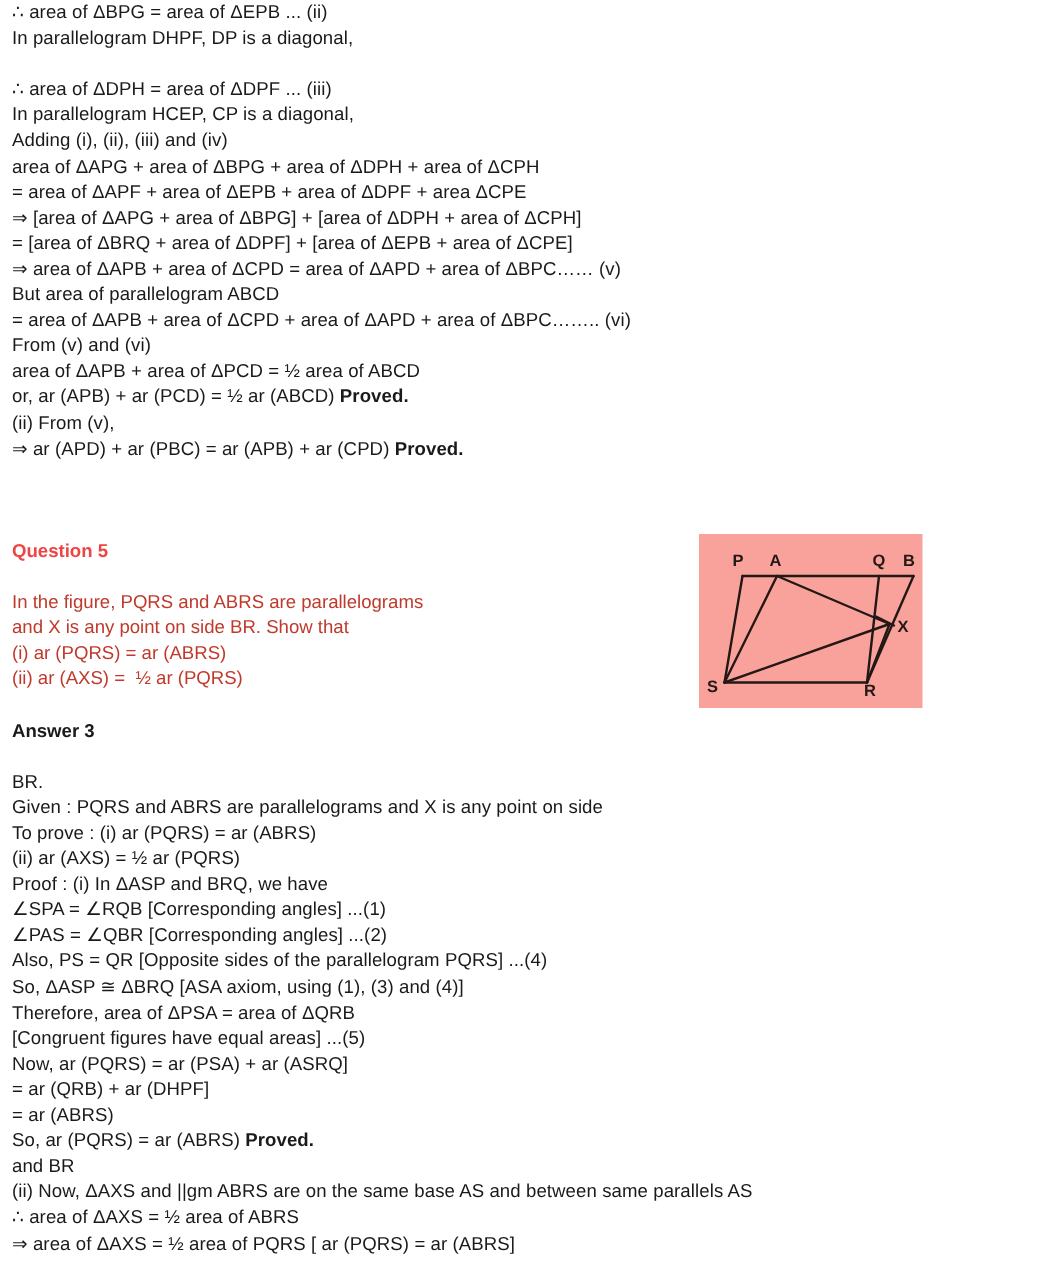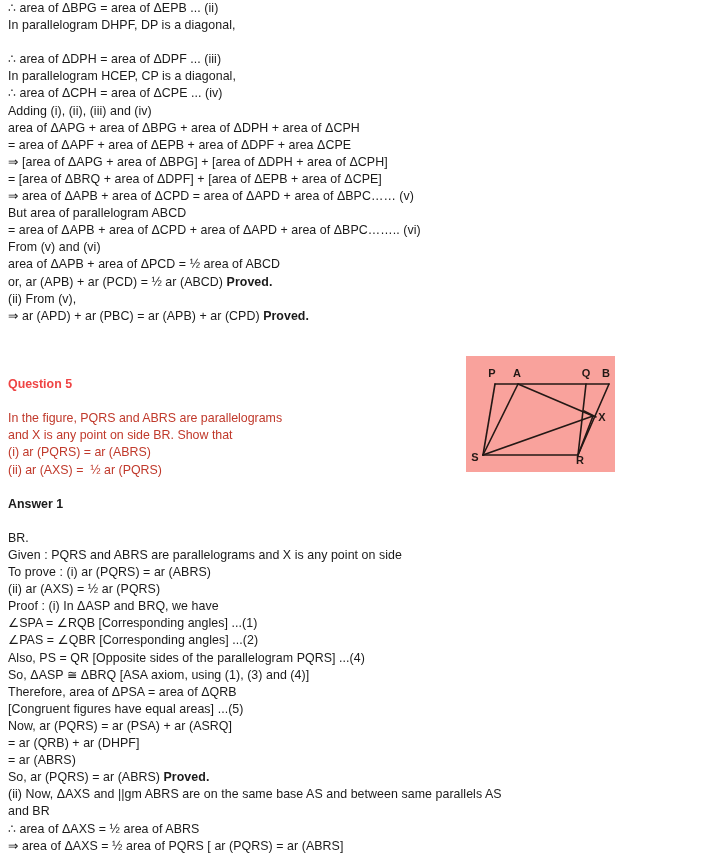--- a/index.html
+++ b/index.html
@@ -83,21 +83,20 @@
 <div class="page">
 
   <div class="text-col">
 
     <div>
       <div class="line">∴ area of ΔBPG = area of ΔEPB ... (ii)</div>
       <div class="line">In parallelogram DHPF, DP is a diagonal,</div>
       <div class="line blank"></div>
       <div class="line">∴ area of ΔDPH = area of ΔDPF ... (iii)</div>
       <div class="line">In parallelogram HCEP, CP is a diagonal,</div>
-      <div class="line">∴ area of ΔCPH = area of ΔCPE ... (iv)</div>
       <div class="line">Adding (i), (ii), (iii) and (iv)</div>
       <div class="line">area of ΔAPG + area of ΔBPG + area of ΔDPH + area of ΔCPH</div>
       <div class="line">= area of ΔAPF + area of ΔEPB + area of ΔDPF + area ΔCPE</div>
       <div class="line">⇒ [area of ΔAPG + area of ΔBPG] + [area of ΔDPH + area of ΔCPH]</div>
       <div class="line">= [area of ΔBRQ + area of ΔDPF] + [area of ΔEPB + area of ΔCPE]</div>
       <div class="line">⇒ area of ΔAPB + area of ΔCPD = area of ΔAPD + area of ΔBPC…… (v)</div>
       <div class="line">But area of parallelogram ABCD</div>
       <div class="line">= area of ΔAPB + area of ΔCPD + area of ΔAPD + area of ΔBPC…….. (vi)</div>
       <div class="line">From (v) and (vi)</div>
       <div class="line">area of ΔAPB + area of ΔPCD = ½ area of ABCD</div>
@@ -115,39 +114,39 @@
       <div class="line blank"></div>
       <div class="q-text">In the figure, PQRS and ABRS are parallelograms</div>
       <div class="q-text">and X is any point on side BR. Show that</div>
       <div class="q-text">(i) ar (PQRS) = ar (ABRS)</div>
       <div class="q-text">(ii) ar (AXS) =  ½ ar (PQRS)</div>
     </div>
 
     <div class="line blank"></div>
 
     <div>
-      <div class="a-heading">Answer 1</div>
+      <div class="a-heading">Answer 3</div>
       <div class="line blank"></div>
       <div class="line">BR.</div>
       <div class="line">Given : PQRS and ABRS are parallelograms and X is any point on side</div>
       <div class="line">To prove : (i) ar (PQRS) = ar (ABRS)</div>
       <div class="line">(ii) ar (AXS) = ½ ar (PQRS)</div>
       <div class="line">Proof : (i) In ΔASP and BRQ, we have</div>
       <div class="line">∠SPA = ∠RQB [Corresponding angles] ...(1)</div>
       <div class="line">∠PAS = ∠QBR [Corresponding angles] ...(2)</div>
       <div class="line">Also, PS = QR [Opposite sides of the parallelogram PQRS] ...(4)</div>
       <div class="line">So, ΔASP ≅ ΔBRQ [ASA axiom, using (1), (3) and (4)]</div>
       <div class="line">Therefore, area of ΔPSA = area of ΔQRB</div>
       <div class="line">[Congruent figures have equal areas] ...(5)</div>
       <div class="line">Now, ar (PQRS) = ar (PSA) + ar (ASRQ]</div>
       <div class="line">= ar (QRB) + ar (DHPF]</div>
       <div class="line">= ar (ABRS)</div>
       <div class="line"><span>So, ar (PQRS) = ar (ABRS) </span><b>Proved.</b></div>
+      <div class="line">and BR</div>
       <div class="line">(ii) Now, ΔAXS and ||gm ABRS are on the same base AS and between same parallels AS</div>
-      <div class="line">and BR</div>
       <div class="line">∴ area of ΔAXS = ½ area of ABRS</div>
       <div class="line">⇒ area of ΔAXS = ½ area of PQRS [ ar (PQRS) = ar (ABRS]</div>
 
     </div>
 
   </div>
 
   <div class="figure-box">
     <svg viewBox="0 0 149 116" xmlns="http://www.w3.org/2000/svg">
       <g stroke="#231815" stroke-width="1.6" fill="none" stroke-linecap="round">

